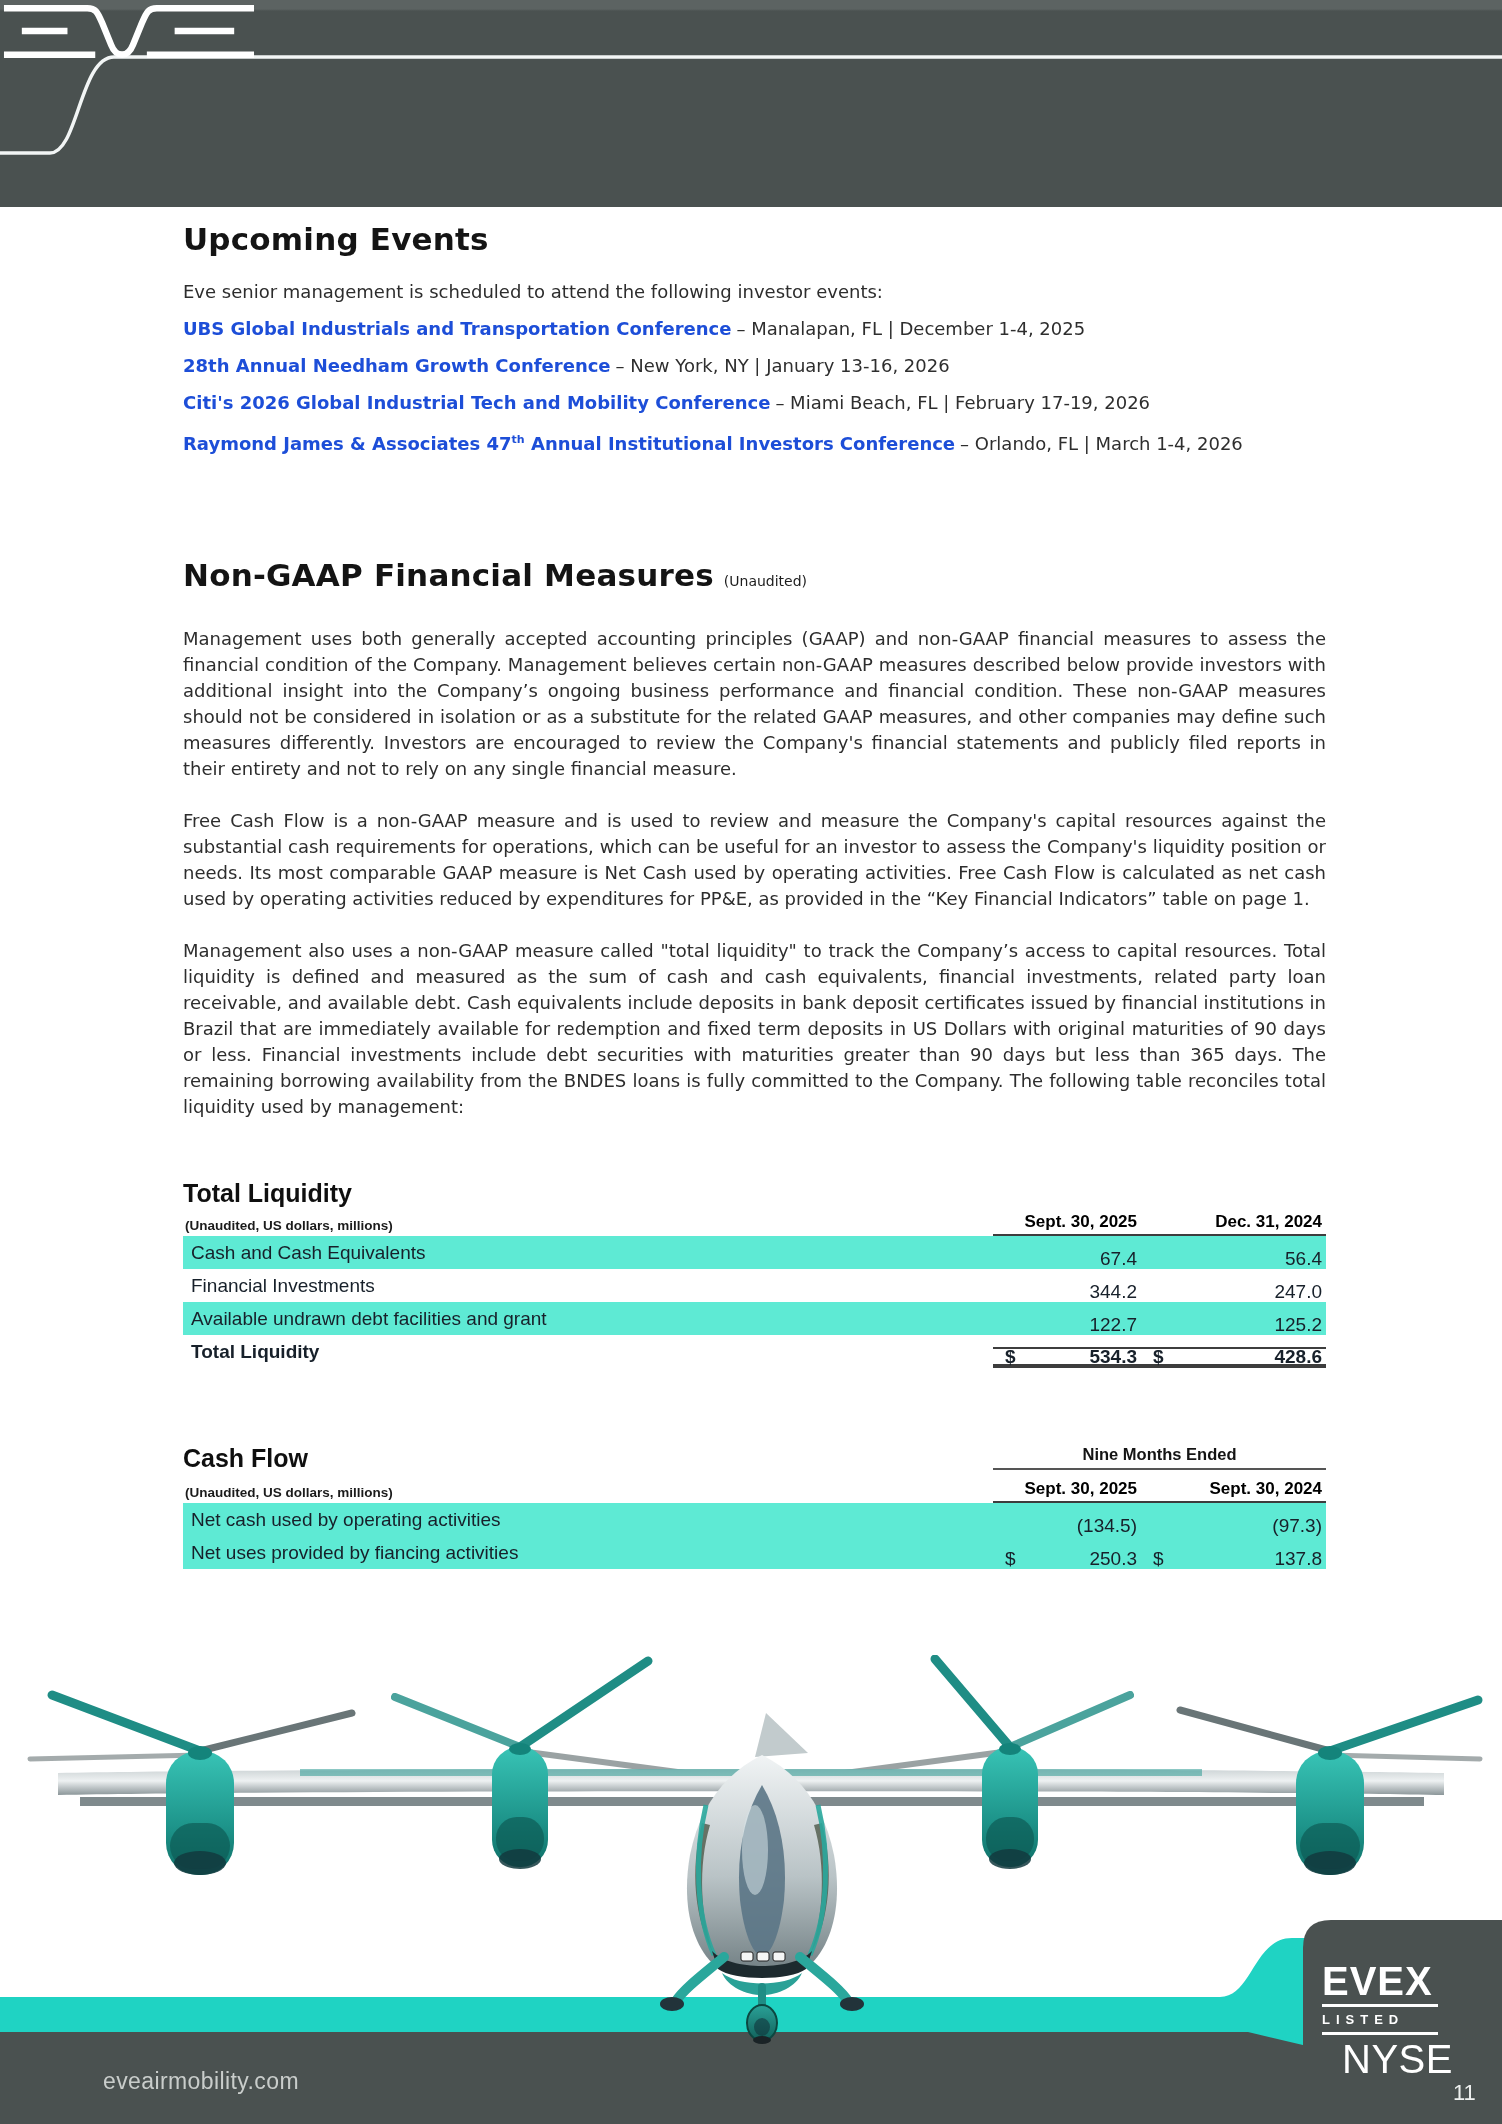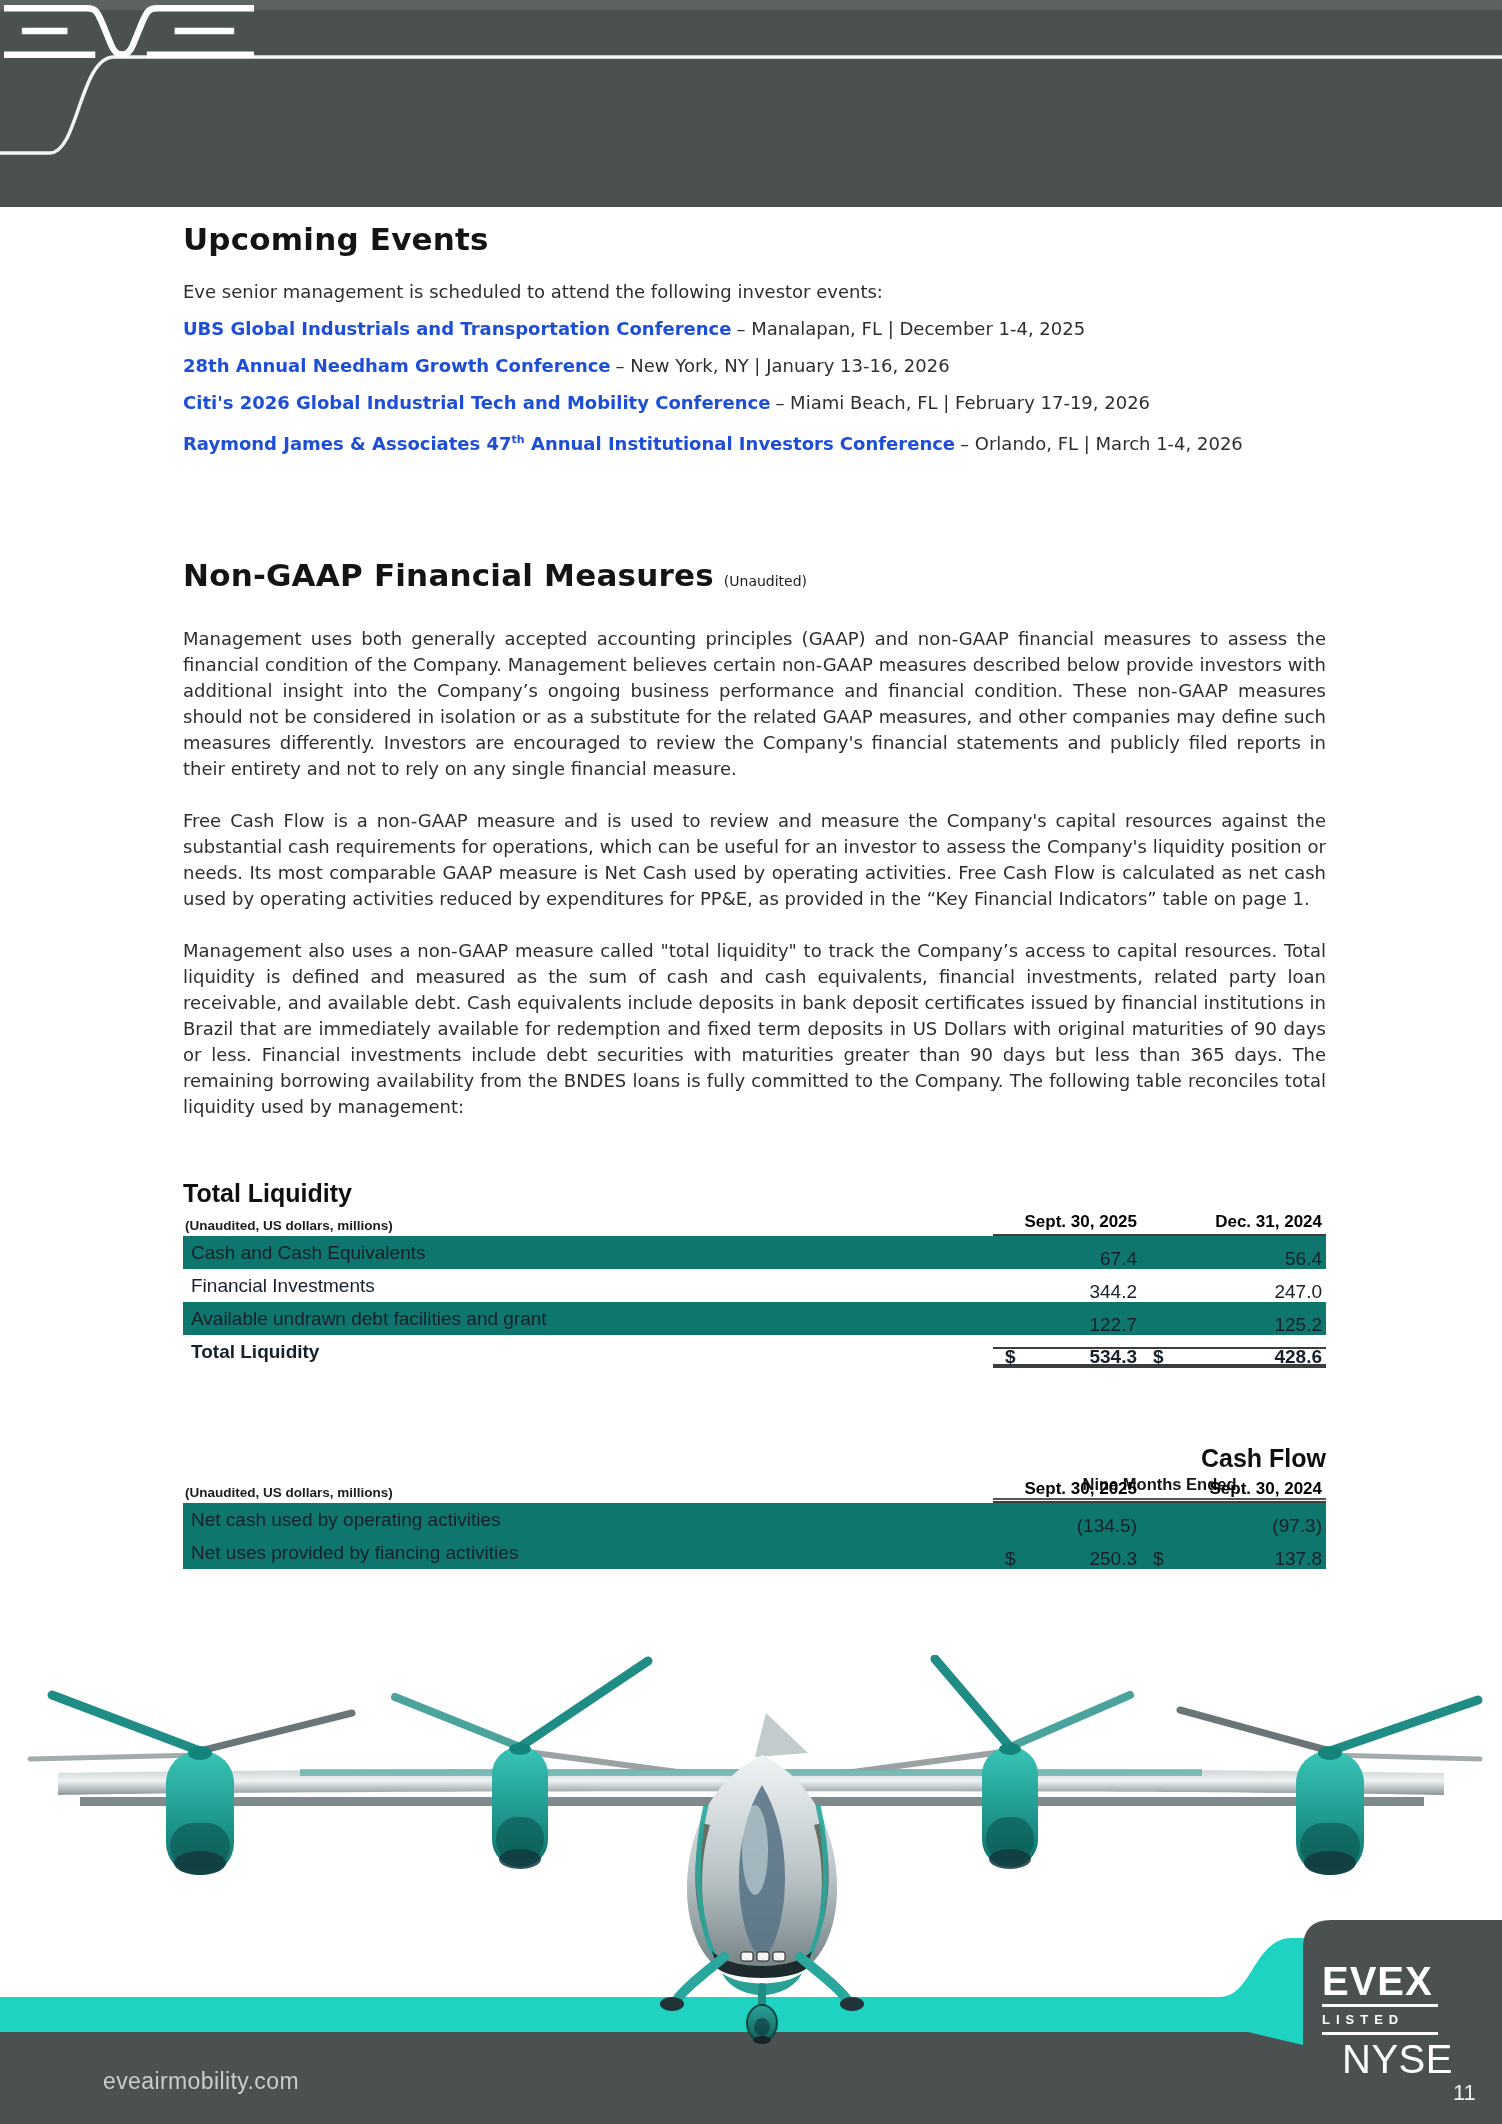--- a/index.html
+++ b/index.html
@@ -25,32 +25,32 @@
   .event{margin-top:13px;font-size:18px;line-height:24px;color:#2e2e2e;}
   .event .event-name{font-weight:bold;color:#1d4ed8;}
   .event sup{font-size:11px;font-weight:bold;}
   .event .event-details{margin-left:5px;}
   p.body{margin:26px 0 0 0;font-size:18px;line-height:26px;text-align:justify;color:#2d2d2d;}
 
   
   .fin-table{font-family:"Liberation Sans",sans-serif;}
   .fin-table h2{font-size:25px;line-height:26px;margin:0 0 4px 0;color:#0f0f0f;font-family:"Liberation Sans",sans-serif;}
   .t-row{display:flex;align-items:center;height:33px;font-size:19px;color:#17202a;}
-  .t-row.blue{background:#0f766e;}
+  .t-row.blue{background:#5eead4;}
   .t-label{flex:1;padding-left:8px;}
   .t-cols{width:333px;display:flex;align-self:stretch;align-items:center;margin-top:12px;}
   .c1{width:150px;box-sizing:border-box;padding:0 6px 0 12px;display:flex;justify-content:space-between;align-items:baseline;}
   .c2{width:183px;box-sizing:border-box;padding:0 4px 0 10px;display:flex;justify-content:space-between;align-items:baseline;}
   .t-head{display:flex;align-items:flex-end;height:26px;}
   .t-sub{flex:1;font-size:13.5px;font-weight:bold;color:#1b1b1b;padding-bottom:3px;padding-left:2px;}
   .t-cols.underlined{border-bottom:2px solid #3d3d3d;align-items:flex-end;padding-bottom:2px;box-sizing:border-box;}
   .th{font-weight:bold;font-size:17px;justify-content:flex-end;}
   .t-row.total{font-weight:bold;}
   .t-row.total .t-cols{border-top:2px solid #3d3d3d;border-bottom:4px solid #3d3d3d;box-sizing:border-box;}
-  .group-row{display:flex;align-items:flex-end;height:32px;flex-direction:column;}
+  .group-row{display:flex;align-items:flex-start;height:32px;}
   .group-label{flex:1;}
   .nme{width:333px;box-sizing:border-box;border-bottom:2.5px solid #555;text-align:center;
        font-weight:bold;font-size:16.5px;color:#141414;padding-bottom:4px;}
 
   
   .aircraft{position:absolute;left:0;top:1655px;z-index:3;pointer-events:none;}
   .footer-art{position:absolute;left:0;top:1918px;z-index:2;}
   .site-url{position:absolute;left:55px;top:2068px;z-index:4;font-family:"Liberation Sans",sans-serif;
             font-size:23px;letter-spacing:.4px;color:#c9cdcb;margin-left:48px;}
   .nyse-badge{position:absolute;left:1322px;top:1962px;width:116px;z-index:4;color:#fff;

